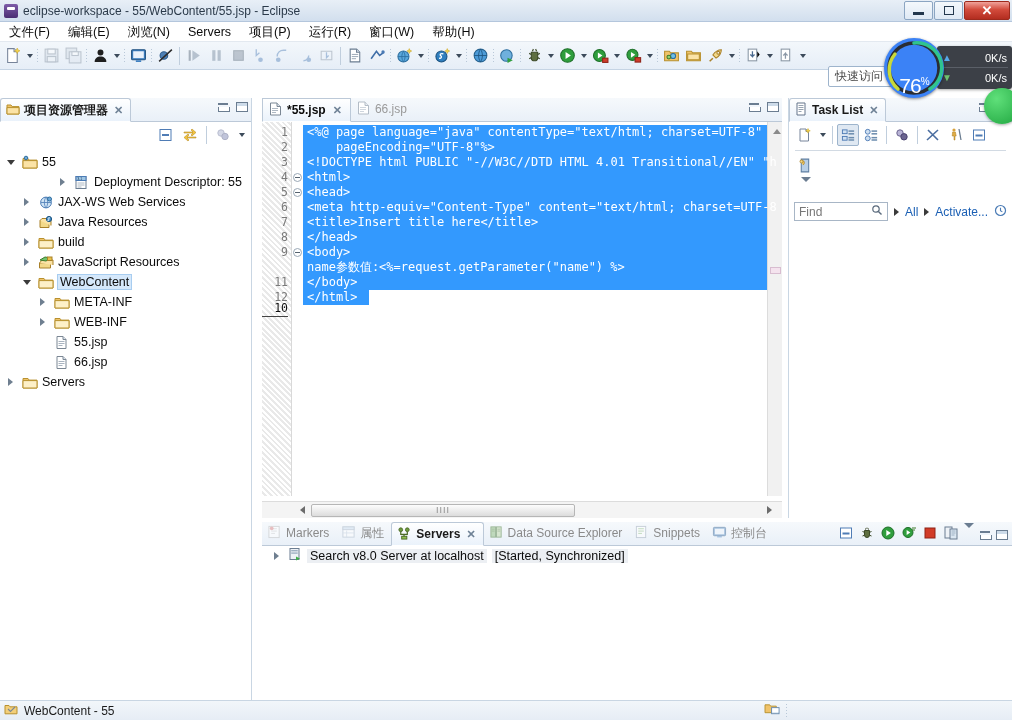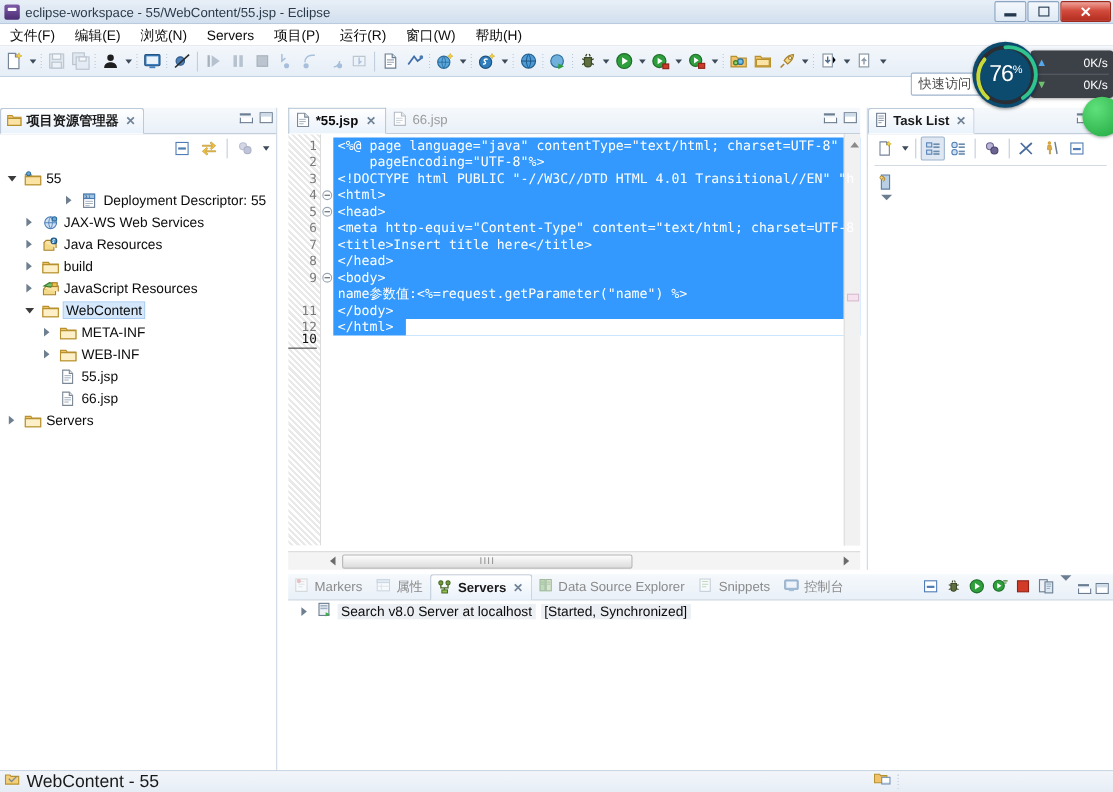--- a/index.html
+++ b/index.html
@@ -91,23 +91,23 @@
     position: absolute; left: 828px; top: 66px; width: 92px; height: 21px;
     border: 1px solid #9eb4cc; background: #ffffff; border-radius: 2px;
     font-size: 12px; color: #4a4a4a; line-height: 19px; padding-left: 6px;
     z-index: 30; white-space: nowrap;
   }
 
   
   .cpuwidget { position: absolute; left: 884px; top: 38px; z-index: 40; }
   .cpu-circle {
     position: absolute; left: 0; top: 0; width: 60px; height: 60px;
-    border-radius: 50%; background: #0c4a6e;
+    border-radius: 50%; background: #3b82f6;
     box-shadow: 0 1px 3px rgba(0,0,0,.45);
-    display: flex; align-items: center; justify-content: center;
+    display: flex; align-items: flex-end; justify-content: center;
   }
   .cpu-circle svg { position: absolute; left: 0; top: 0; }
   .cpu-label { position: relative; color: #ffffff; font-size: 21px; letter-spacing: -1px; }
   .cpu-label sup { font-size: 10px; vertical-align: super; }
   .net-box {
     position: absolute; left: 53px; top: 8px; width: 75px;
     background: #3c4047; border-radius: 3px; padding: 2px 0;
     box-shadow: 0 1px 3px rgba(0,0,0,.35);
   }
   .net-row {
@@ -258,21 +258,21 @@
     display: flex; align-items: center; gap: 5px; height: 20px; padding-left: 8px;
     font-size: 12.5px; color: #0b0b0b;
   }
   .server-name { background: #eceff3; padding: 0 3px; }
 
   
   .statusbar {
     position: absolute; left: 0; bottom: 0; width: 1012px; height: 20px;
     background: linear-gradient(to bottom,#f2f6fa,#e6edf5);
     border-top: 1px solid #c9d6e3; display: flex; align-items: center;
-    font-size: 16px; color: #1a1a1a; gap: 5px; padding-left: 4px;
+    font-size: 12px; color: #1a1a1a; gap: 5px; padding-left: 4px;
   }
   .sb-sep { width:1px;height:13px;background:repeating-linear-gradient(to bottom,#b9c8d8 0 1px,transparent 1px 3px); }
 </style>
 </head>
 <body>
 
 <div id="app">
 
   <div class="titlebar">
     <div class="title-ico"></div>
@@ -878,20 +878,41 @@
       <div style="padding:6px 0 0 8px;">
         <svg width="17" height="17" viewBox="0 0 16 16">
           <path d="M4 2h7v12H4z" fill="#b8cfe6" stroke="#5e7fa3"></path>
           <path d="M3 3.5c1.6-.8 3-.4 3.6.8.6 1.2.2 2.6-1 3.2" fill="#f1c75c" stroke="#a9812a" stroke-width=".8"></path>
           <circle cx="4.2" cy="4.2" r="1.4" fill="#f3d98a" stroke="#a9812a" stroke-width=".7"></circle>
         </svg>
       </div>
       <div style="padding:5px 0 0 12px;">
         <span class="tri-dn"></span>
       </div>
+      <div class="tl-find-row">
+        <div class="findbox">
+          <span>Find</span>
+          <span>
+            <svg width="12" height="12" viewBox="0 0 12 12">
+              <circle cx="5" cy="5" r="3.2" fill="none" stroke="#5b6b7d" stroke-width="1.2"></circle>
+              <path d="M7.4 7.4L10.5 10.5" stroke="#5b6b7d" stroke-width="1.4"></path>
+            </svg>
+          </span>
+        </div>
+        <span class="caret-r"></span>
+        <span class="lnk">All</span>
+        <span class="caret-r"></span>
+        <span class="lnk">Activate...</span>
+        <span>
+          <svg width="13" height="13" viewBox="0 0 14 14">
+            <circle cx="7" cy="7" r="5.4" fill="none" stroke="#4a7bb5" stroke-width="1.3"></circle>
+            <path d="M7 4v3.3l2 1.2" stroke="#4a7bb5" stroke-width="1.2" fill="none"></path>
+          </svg>
+        </span>
+      </div>
     </div>
   </div>
 
   <div class="panel" style="left:262px;top:522px;width:750px;height:178px;">
     <div class="panel-tabstrip" id="bottomtabs">
         <div class="vtab inactive">
           <span style="opacity: 0.5;"><svg width="15" height="14" viewBox="0 0 16 15">
               <rect x="2" y="1.5" width="11" height="12" fill="#fff" stroke="#b9b9b9"></rect>
               <path d="M4.5 4h6M4.5 6.5h6M4.5 9h4" stroke="#c9c9c9" stroke-width=".9"></path>
               <circle cx="5" cy="3.5" r="2" fill="#d88"></circle>

